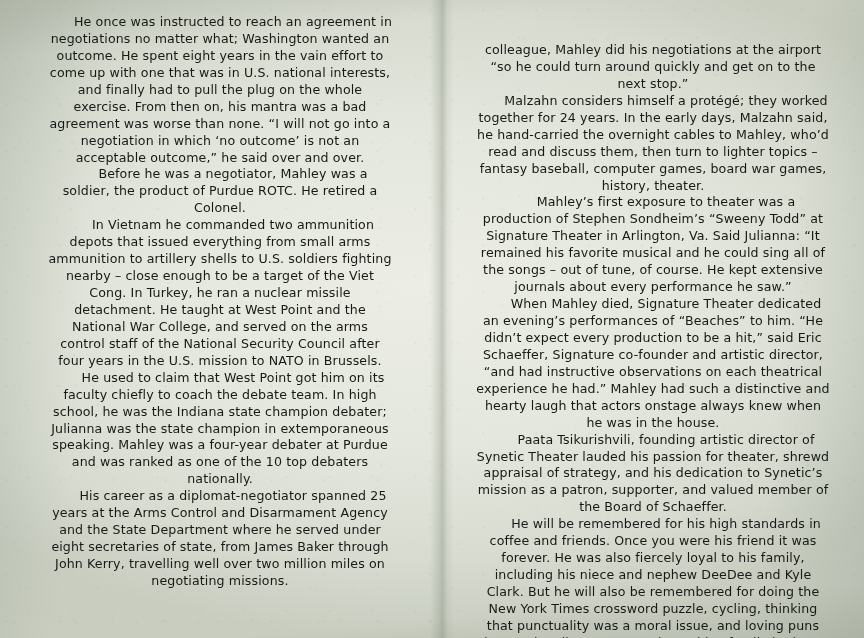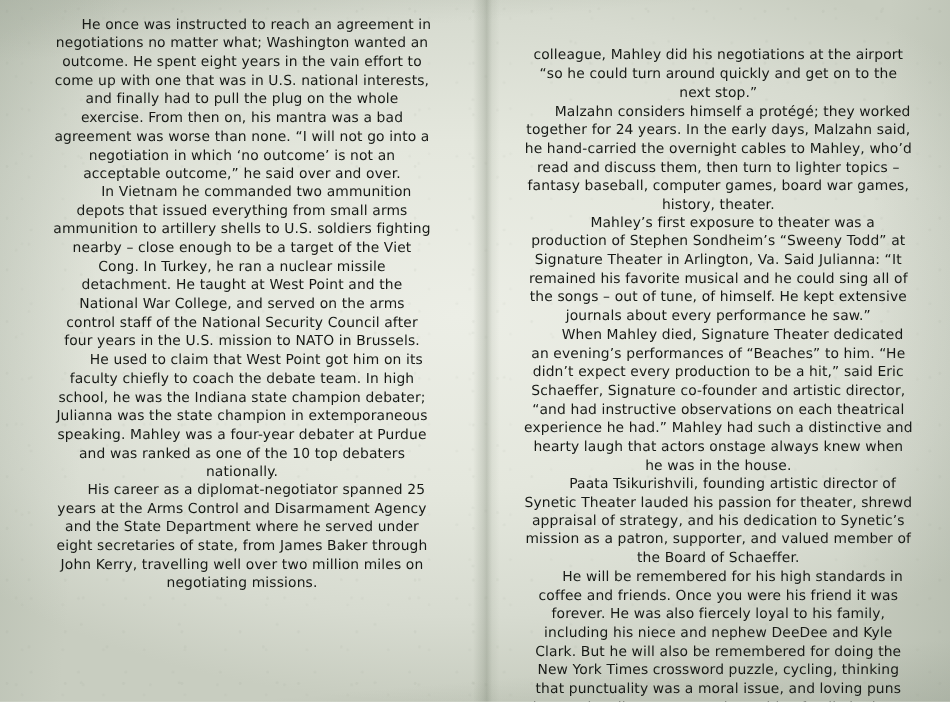--- a/index.html
+++ b/index.html
@@ -93,32 +93,33 @@
 
 <div class="page">
   <div class="grain"></div>
   <div class="gutter"></div>
 
   <div class="columns">
 
     <div class="col col-left">
       <div class="body-text">
         <p class="para">He once was instructed to reach an agreement in negotiations no matter what; Washington wanted an outcome. He spent eight years in the vain effort to come up with one that was in U.S. national interests, and finally had to pull the plug on the whole exercise. From then on, his mantra was a bad agreement was worse than none.  “I will not go into a negotiation in which ‘no outcome’ is not an acceptable outcome,” he said over and over.</p>
+        <p class="para">Before he was a negotiator, Mahley was a soldier, the product of Purdue ROTC. He retired a Colonel.</p>
         <p class="para">In Vietnam he commanded two ammunition depots that issued everything from small arms ammunition to artillery shells to U.S. soldiers fighting nearby – close enough to be a target of the Viet Cong. In Turkey, he ran a nuclear missile detachment. He taught at West Point and the National War College, and served on the arms control staff of the National Security Council after four years in the U.S. mission to NATO in Brussels.</p>
         <p class="para">He used to claim that West Point got him on its faculty chiefly to coach the debate team. In high school, he was the Indiana state champion debater; Julianna was the state champion in extemporaneous speaking. Mahley was a four-year debater at Purdue and was ranked as one of the 10 top debaters nationally.</p>
         <p class="para">His career as a diplomat-negotiator spanned 25 years at the Arms Control and Disarmament Agency and the State Department where he served under eight secretaries of state, from James Baker through John Kerry, travelling well over two million miles on negotiating missions.</p>
 
       </div>
     </div>
 
     <div class="col col-right">
       <div class="body-text">
         <p class="para" style="text-indent:0">colleague, Mahley did his negotiations at the airport “so he could turn around quickly and get on to the next stop.”</p>
         <p class="para">Malzahn considers himself a protégé; they worked together for 24 years. In the early days, Malzahn said, he hand-carried the overnight cables to Mahley, who’d read and discuss them, then turn to lighter topics – fantasy baseball, computer games, board war games, history, theater.</p>
-        <p class="para">Mahley’s first exposure to theater was a production of Stephen Sondheim’s “Sweeny Todd” at Signature Theater in Arlington, Va. Said Julianna: “It remained his favorite musical and he could sing all of the songs – out of tune, of himself. He kept extensive journals about every performance he saw.”</p>
+        <p class="para">Mahley’s first exposure to theater was a production of Stephen Sondheim’s “Sweeny Todd” at Signature Theater in Arlington, Va. Said Julianna: “It remained his favorite musical and he could sing all of the songs – out of tune, of course. He kept extensive journals about every performance he saw.”</p>
         <p class="para">When Mahley died, Signature Theater dedicated an evening’s performances of “Beaches” to him. “He didn’t expect every production to be a hit,” said Eric Schaeffer, Signature co-founder and artistic director, “and had instructive observations on each theatrical experience he had.”  Mahley had such a distinctive and hearty laugh that actors onstage always knew when he was in the house.</p>
         <p class="para">Paata Tsikurishvili, founding artistic director of Synetic Theater lauded his passion for theater, shrewd appraisal of strategy, and his dedication to Synetic’s mission as a patron, supporter, and valued member of the Board of Schaeffer.</p>
         <p class="para">He will be remembered for his high standards in coffee and friends. Once you were his friend it was forever. He was also fiercely loyal to his family, including his niece and nephew DeeDee and Kyle Clark.  But he will also be remembered for doing the New York Times crossword puzzle, cycling, thinking that punctuality was a moral issue, and loving puns that made Julianna groan.  The Mahley family had cats for thirty years, but he finally adopted Shorty, a much-loved rescue dog.</p>
 
       </div>
 
     </div>
 
   </div>
 </div>

